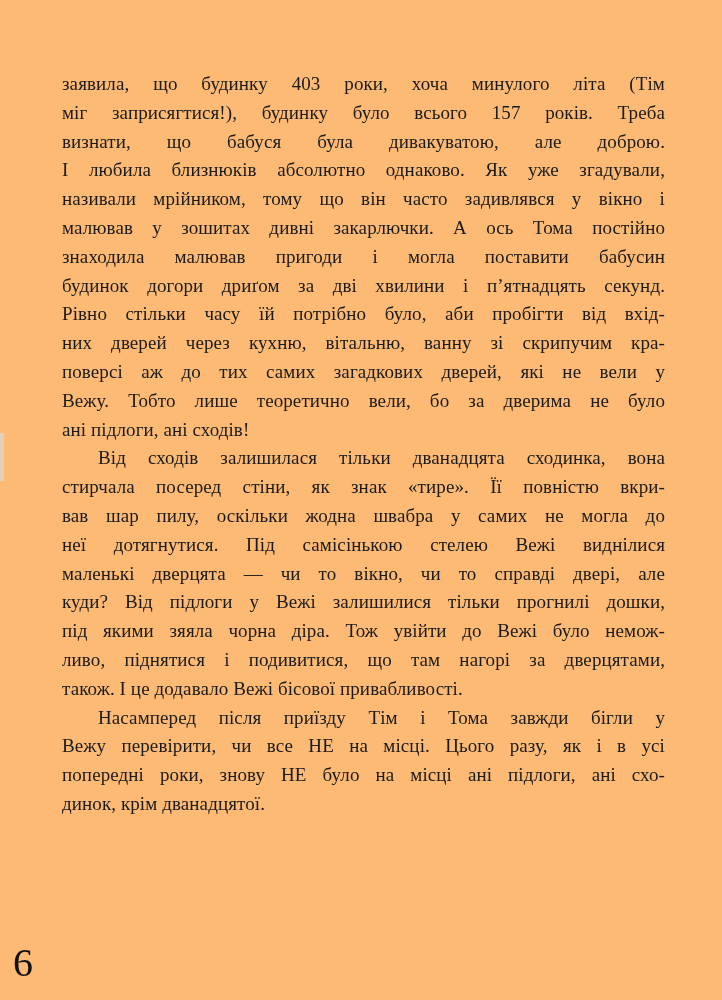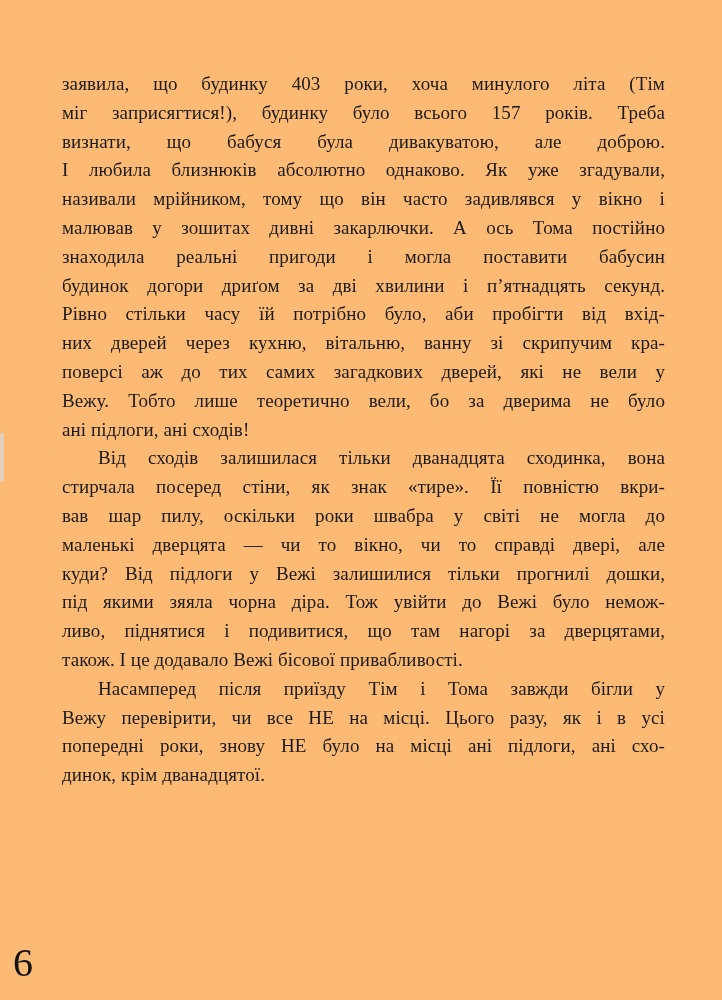--- a/index.html
+++ b/index.html
@@ -63,32 +63,33 @@
 <div class="page">
   <div class="scan-artifact"></div>
   <div class="text-block">
       <div class="paragraph">
         <div class="line fill">заявила, що будинку 403 роки, хоча минулого літа (Тім</div>
         <div class="line fill">міг заприсягтися!), будинку було всього 157 років. Треба</div>
         <div class="line fill">визнати, що бабуся була дивакуватою, але доброю.</div>
         <div class="line fill">І любила близнюків абсолютно однаково. Як уже згадували,</div>
         <div class="line fill">називали мрійником, тому що він часто задивлявся у вікно і</div>
         <div class="line fill">малював у зошитах дивні закарлючки. А ось Тома постійно</div>
-        <div class="line fill">знаходила реальні пригоди і могла поставити бабусин</div>
+        <div class="line fill">знаходила малював пригоди і могла поставити бабусин</div>
         <div class="line fill">будинок догори дриґом за дві хвилини і п’ятнадцять секунд.</div>
         <div class="line fill">Рівно стільки часу їй потрібно було, аби пробігти від вхід-</div>
         <div class="line fill">них дверей через кухню, вітальню, ванну зі скрипучим кра-</div>
         <div class="line fill">поверсі аж до тих самих загадкових дверей, які не вели у</div>
         <div class="line fill">Вежу. Тобто лише теоретично вели, бо за дверима не було</div>
         <div class="line">ані підлоги, ані сходів!</div>
       </div>
       <div class="paragraph">
         <div class="line fill indent">Від сходів залишилася тільки дванадцята сходинка, вона</div>
         <div class="line fill">стирчала посеред стіни, як знак «тире». Її повністю вкри-</div>
-        <div class="line fill">вав шар пилу, оскільки роки швабра у світі не могла до</div>
+        <div class="line fill">вав шар пилу, оскільки жодна швабра у самих не могла до</div>
+        <div class="line fill">неї дотягнутися. Під самісінькою стелею Вежі виднілися</div>
         <div class="line fill">маленькі дверцята — чи то вікно, чи то справді двері, але</div>
         <div class="line fill">куди? Від підлоги у Вежі залишилися тільки прогнилі дошки,</div>
         <div class="line fill">під якими зяяла чорна діра. Тож увійти до Вежі було немож-</div>
         <div class="line fill">ливо, піднятися і подивитися, що там нагорі за дверцятами,</div>
         <div class="line">також. І це додавало Вежі бісової привабливості.</div>
       </div>
       <div class="paragraph">
         <div class="line fill indent">Насамперед після приїзду Тім і Тома завжди бігли у</div>
         <div class="line fill">Вежу перевірити, чи все НЕ на місці. Цього разу, як і в усі</div>
         <div class="line fill">попередні роки, знову НЕ було на місці ані підлоги, ані схо-</div>

